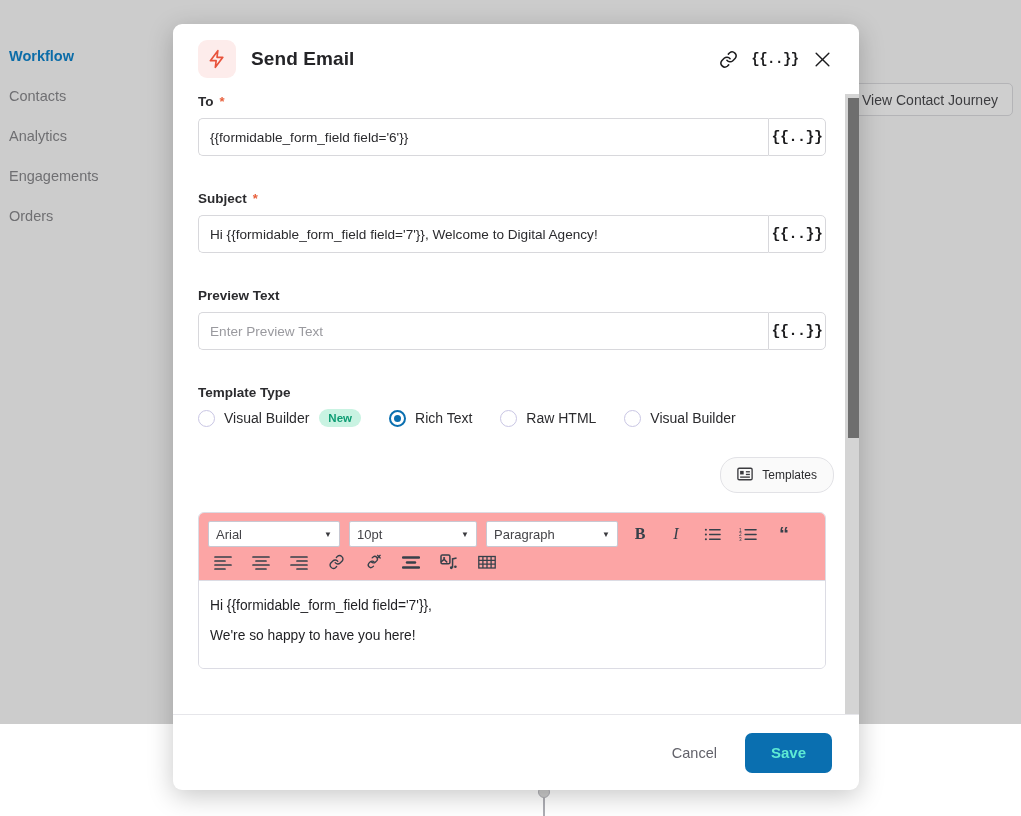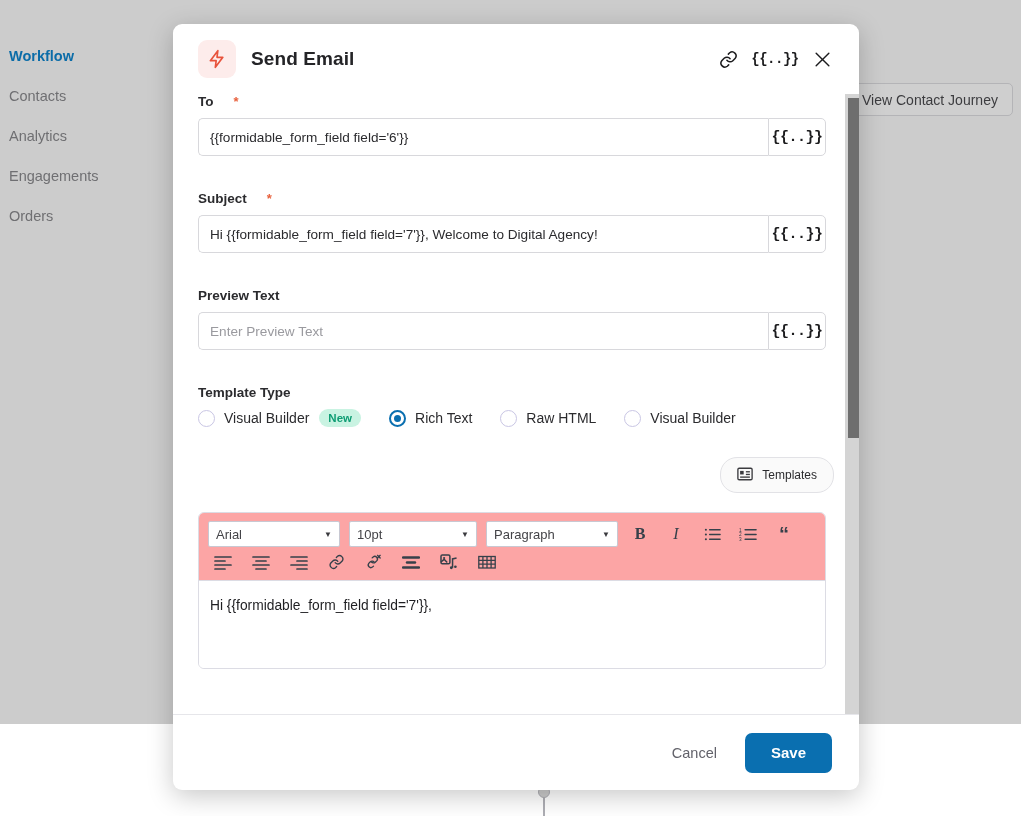--- a/index.html
+++ b/index.html
@@ -132,21 +132,21 @@
     overflow: hidden;
     padding: 0 25px;
   }
   .scroll-inner { padding-bottom: 10px; }
 
   .field-label {
     font-size: 13.5px;
     font-weight: bold;
     color: #2b2b2e;
     margin-bottom: 9px;
-    display: flex; align-items: baseline; gap: 20px; text-align: right;
+    display: flex; align-items: baseline; gap: 6px; text-align: right;
   }
   .req { color: #e8603c; font-size: 13px; line-height: 1; }
 
   .field-row {
     display: flex;
     height: 38px;
     width: 628px;
   }
   .field-input {
     flex: 1 1 auto;
@@ -337,21 +337,21 @@
     font-weight: bold;
     cursor: pointer;
     font-family: "Liberation Sans", sans-serif;
   }
   .btn-primary {
     height: 40px;
     padding: 0 26px;
     border: none;
     border-radius: 7px;
     background: #0a6fb0;
-    color: #ffffff;
+    color: #5eead4;
     font-size: 15px;
     font-weight: bold;
     cursor: pointer;
     font-family: "Liberation Sans", sans-serif;
   }
 </style>
 </head>
 <body>
 
 <div id="app">
@@ -606,20 +606,21 @@
                   <line x1="4.9" y1="1.5" x2="4.9" y2="13"></line>
                   <line x1="9" y1="1.5" x2="9" y2="13"></line>
                   <line x1="13.1" y1="1.5" x2="13.1" y2="13"></line>
                 </svg>
               </div>
             </div>
           </div>
 
           <div class="editor-content">
             <p>Hi {{formidable_form_field field='7'}},</p>
+            <p>We're so happy to have you here!</p>
           </div>
         </div>
 
       </div>
 
       <div class="modal-scrollbar">
         <div class="thumb"></div>
       </div>
     </div>
 

